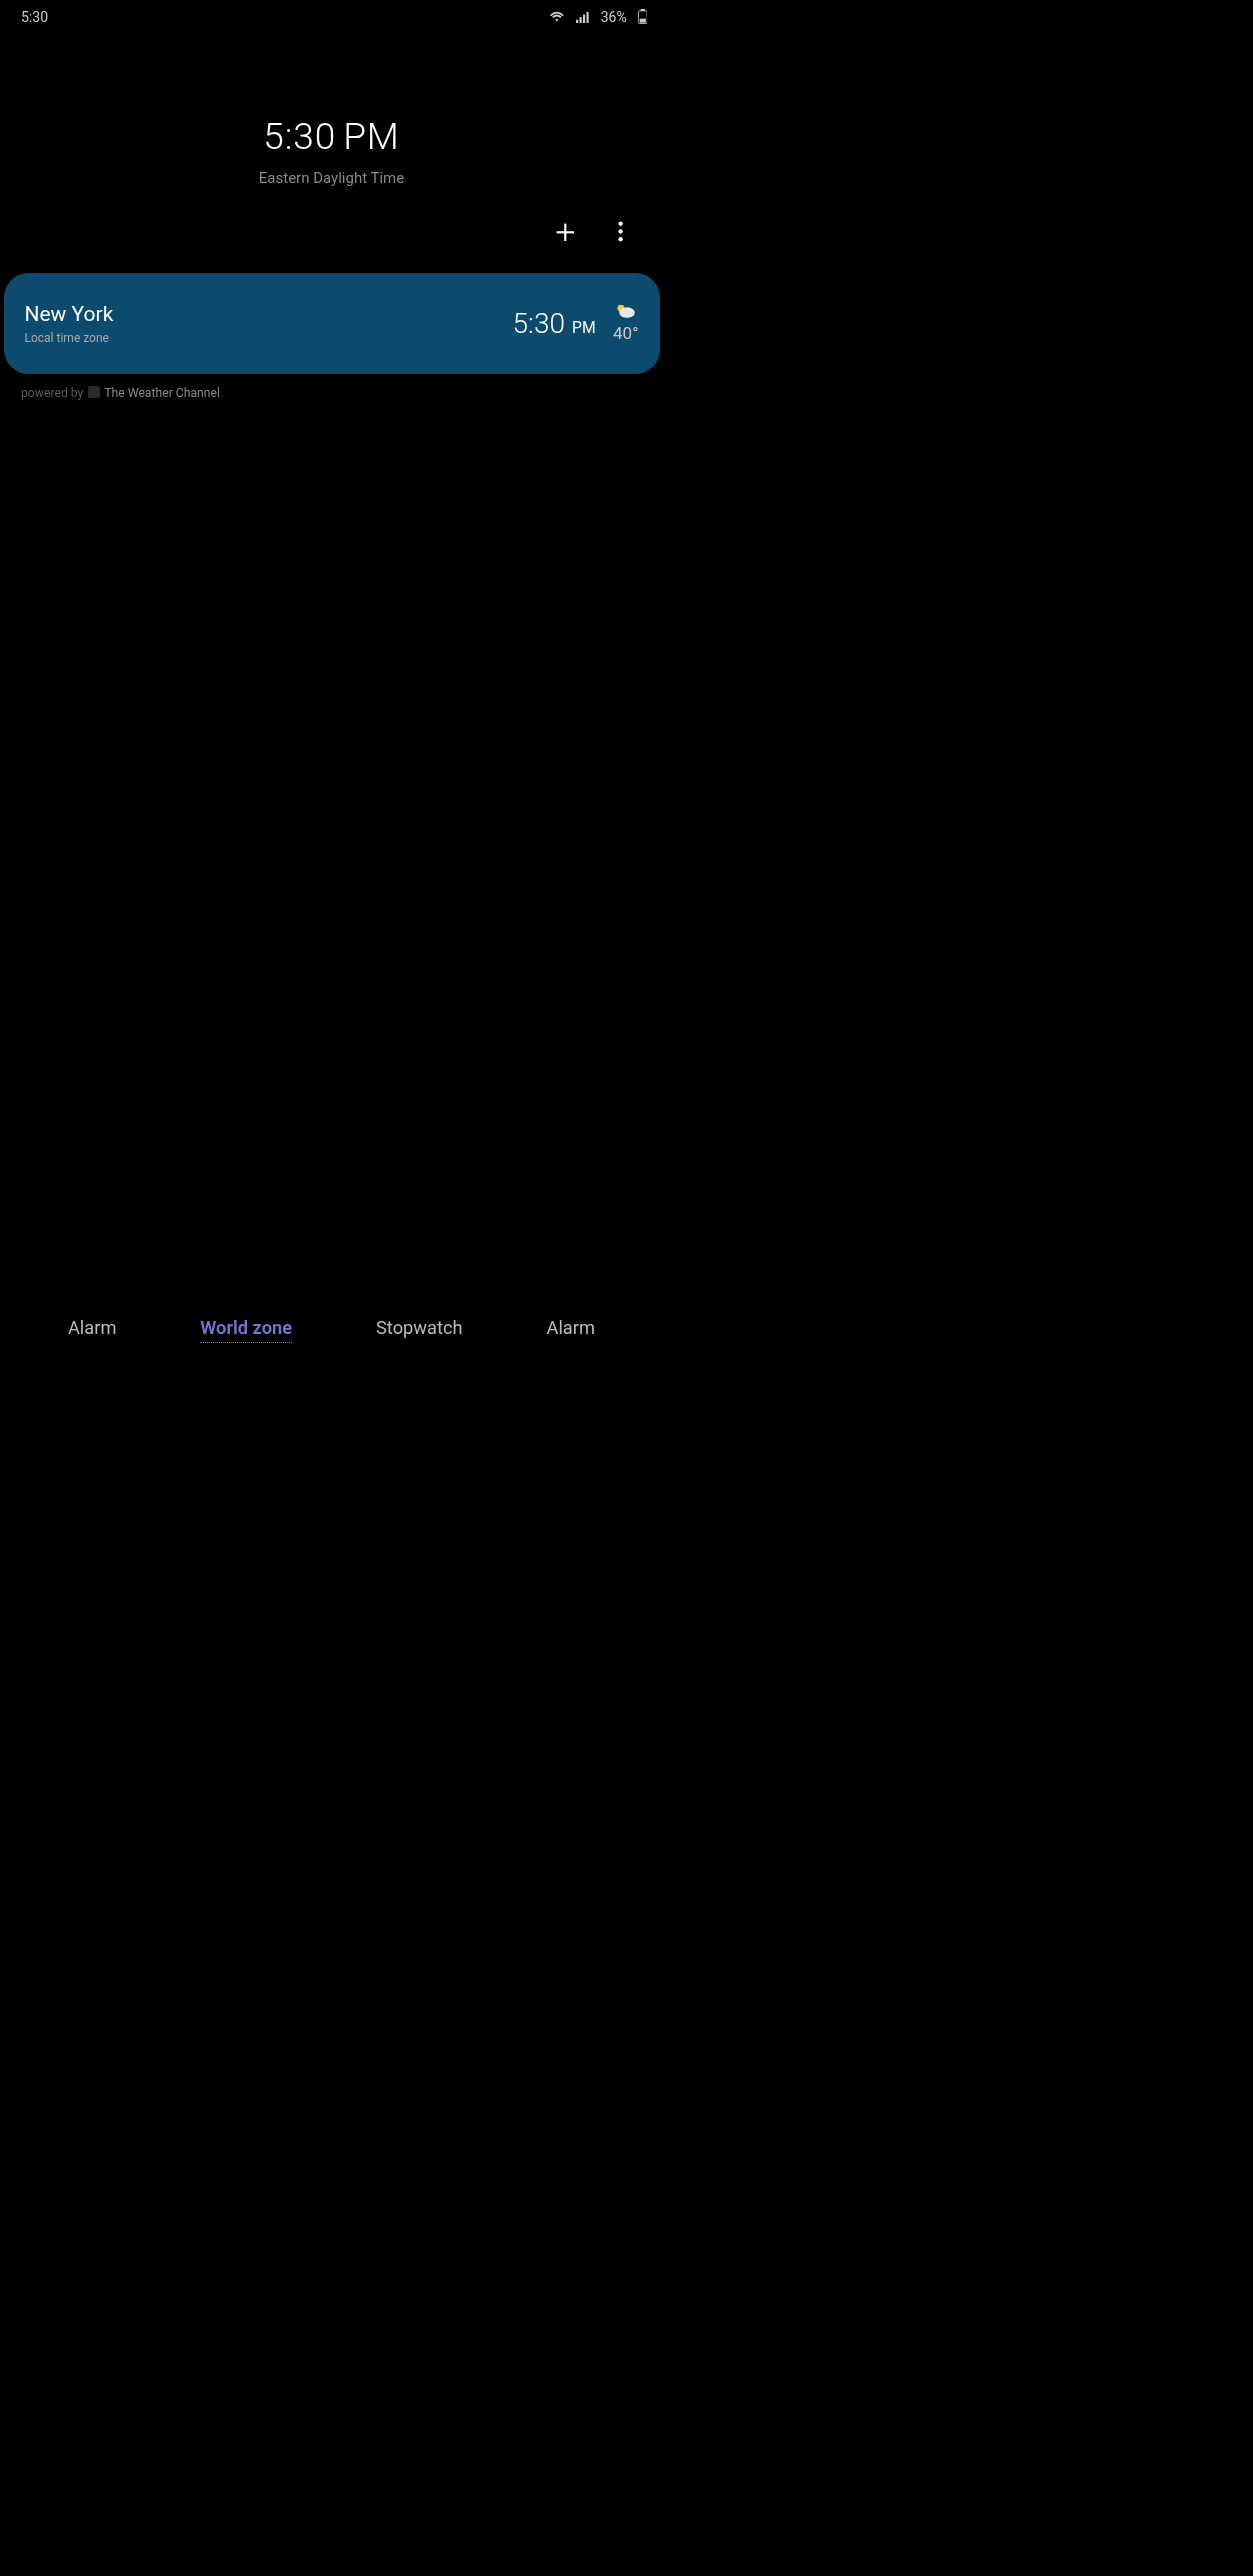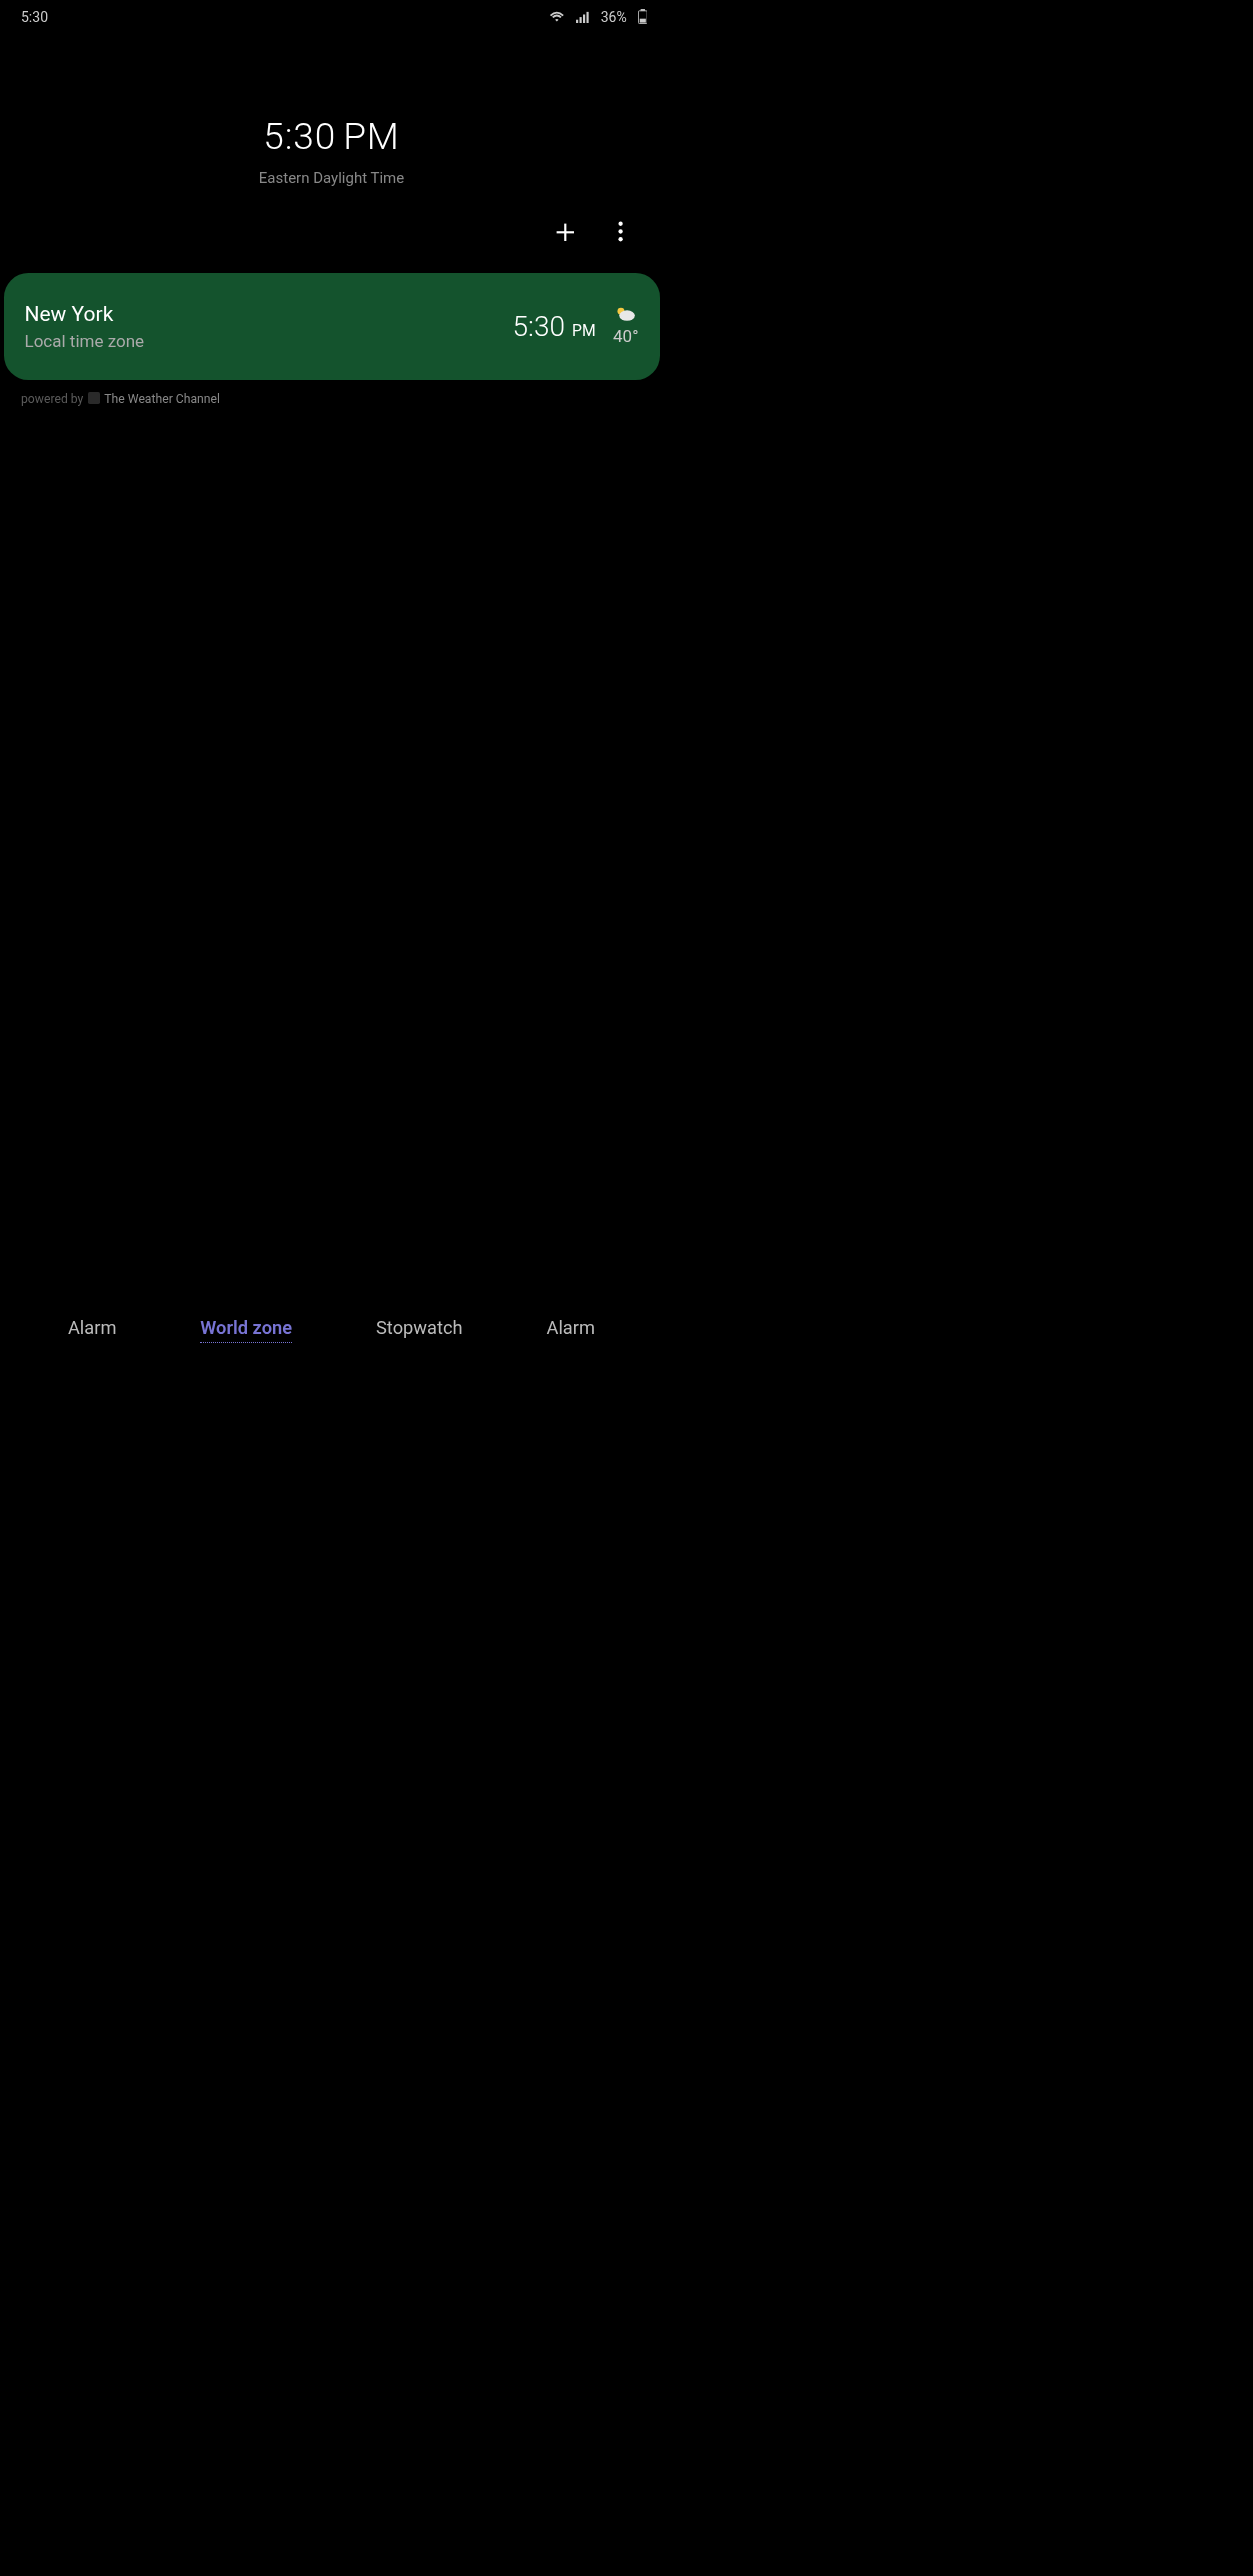--- a/index.html
+++ b/index.html
@@ -85,42 +85,42 @@
       width: 24.4px;
       height: 24.4px;
       display: flex;
       align-items: center;
       justify-content: center;
       cursor: pointer;
     }
     
     
     .city-card {
-      background: #14532d;
+      background: #0c4a6e;
       border-radius: 24.4px;
       margin: 29px 3.5px 0 3.5px;
       padding: 29px 21px 29px 21px;
       display: flex;
       justify-content: space-between;
       align-items: center;
     }
     
     .city-left {
       display: flex;
       flex-direction: column;
     }
     
     .city-name {
       font-size: 21px;
       font-weight: 400;
       color: #ffffff;
     }
     
     .city-subtitle {
-      font-size: 17px;
+      font-size: 12px;
       color: #aaaaaa;
       margin-top: 4.4px;
     }
     
     .city-right {
       display: flex;
       align-items: center;
       gap: 17.4px;
     }
     

